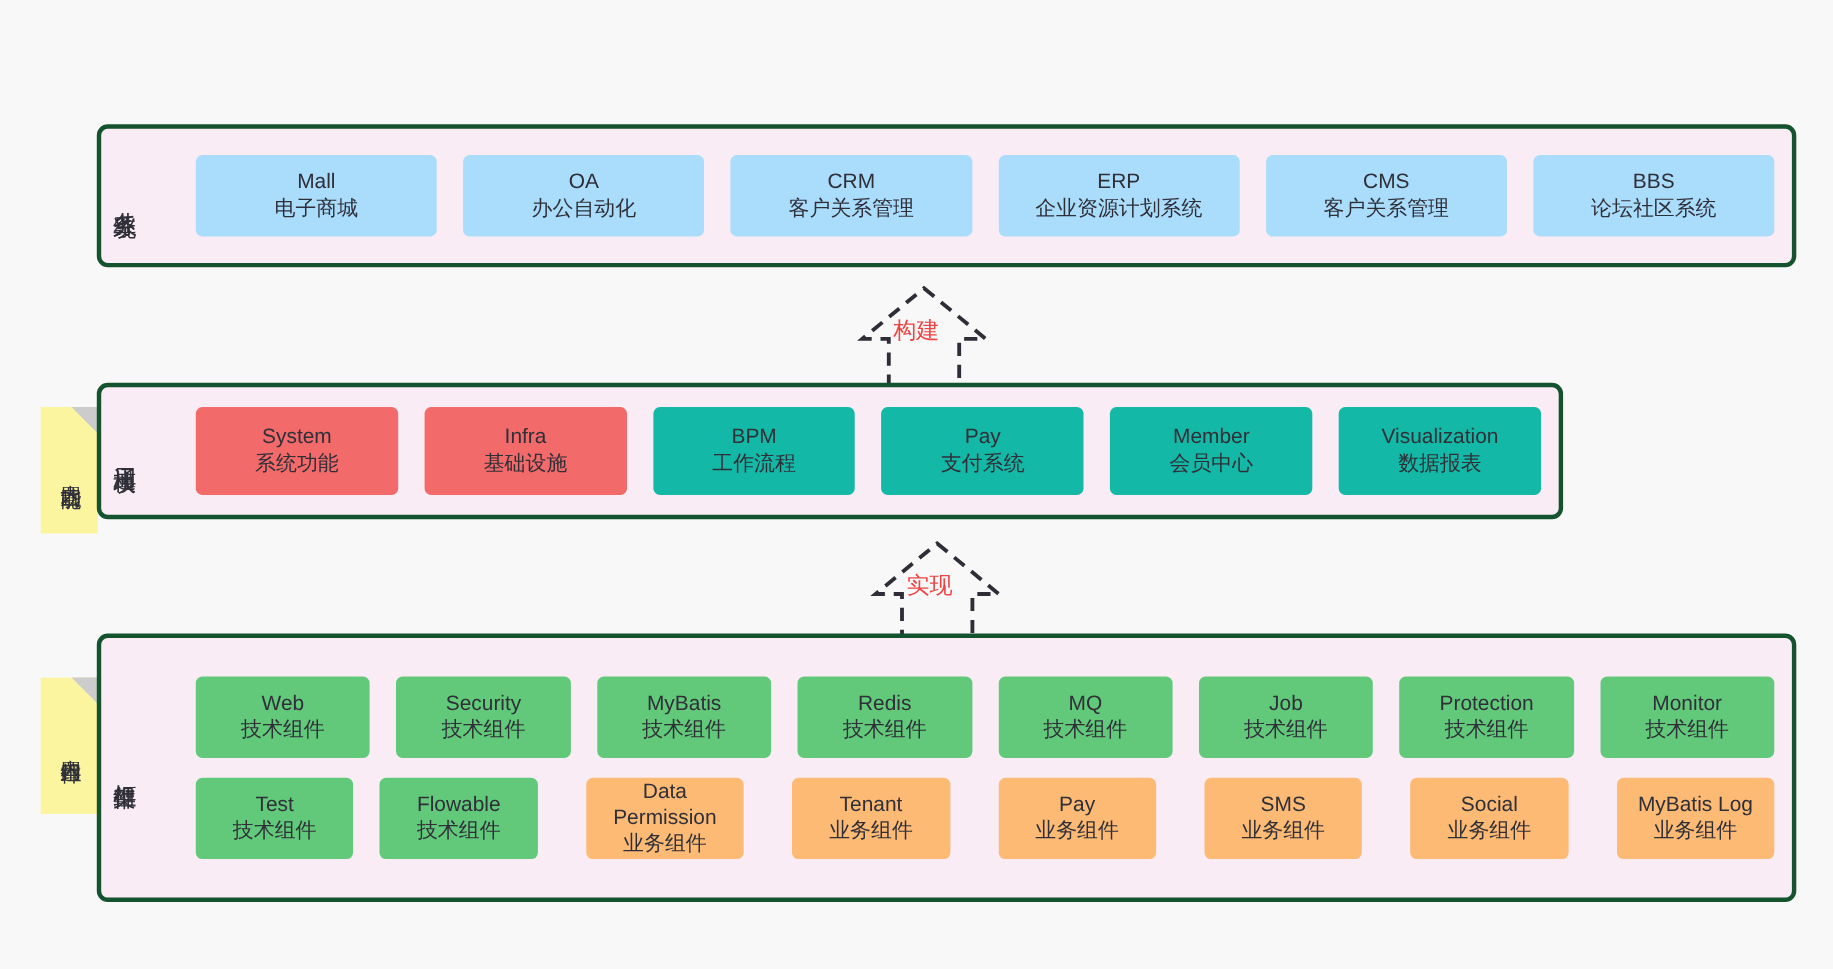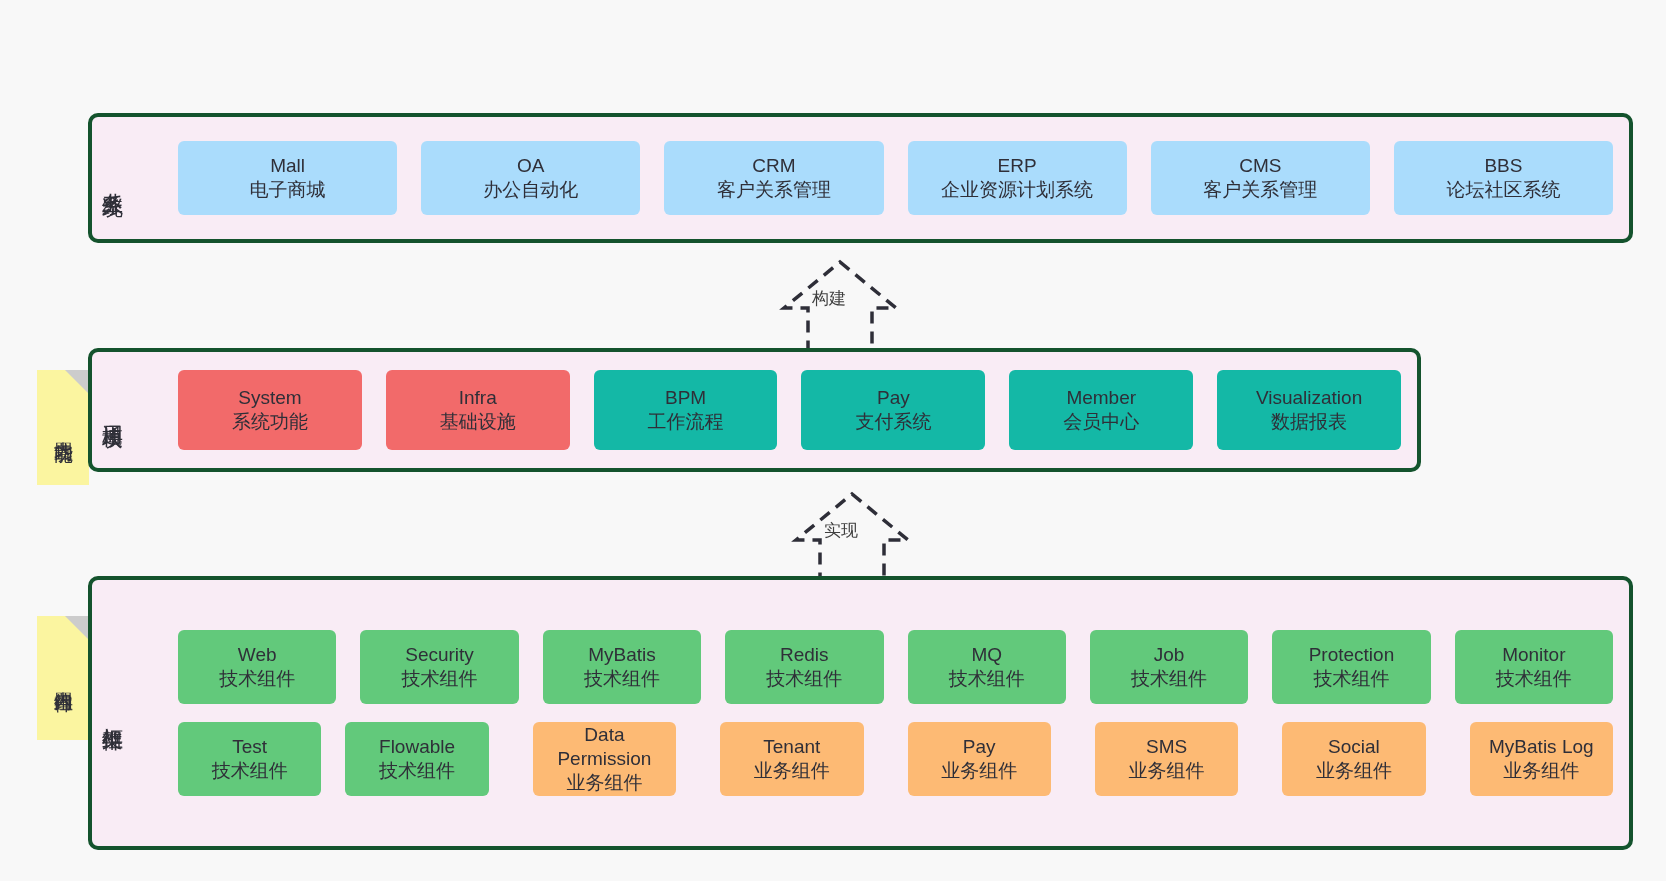--- a/index.html
+++ b/index.html
@@ -122,22 +122,22 @@
 
   
   .arrow {
     position: absolute;
     width: 160px;
     height: 95px;
   }
   .arrow svg { display: block; overflow: visible; }
   .arrow-label {
     position: absolute;
-    font-size: 17px;
-    color: #404040;
+    font-size: 21px;
+    color: #ef4444;
     white-space: nowrap;
     background: transparent;
     line-height: 1;
   }
 </style>
 </head>
 <body>
 
 <div id="canvas">
 
@@ -222,21 +222,21 @@
       <path d="M 80 4 L 136 50 L 112 50 L 112 92 L 48 92 L 48 50 L 24 50 Z" fill="none" stroke="#2e2e38" stroke-width="3.5" stroke-dasharray="12 8" stroke-linejoin="miter"></path>
     </svg>
     <div class="arrow-label" style="left:52px; top:32px;">实现</div>
   </div>
 
   <div class="note" style="left:37px; top:616px; width:52px; height:124px;">
     <span class="fold"></span>
     <span>内置组件</span>
   </div>
 
-  <div class="band" id="band-framework" style="left:88px; top:576px; width:1545px; height:274px;">
+  <div class="band" id="band-framework" style="left:88px; top:576px; width:1545px; height:244px;">
     <div class="band-title">框架组件</div>
     <div class="band-body">
 
       <div class="row">
         <div class="card h-comp c-green">
           <span class="en">Web</span>
           <span class="cn">技术组件</span>
         </div>
         <div class="card h-comp c-green">
           <span class="en">Security</span>

